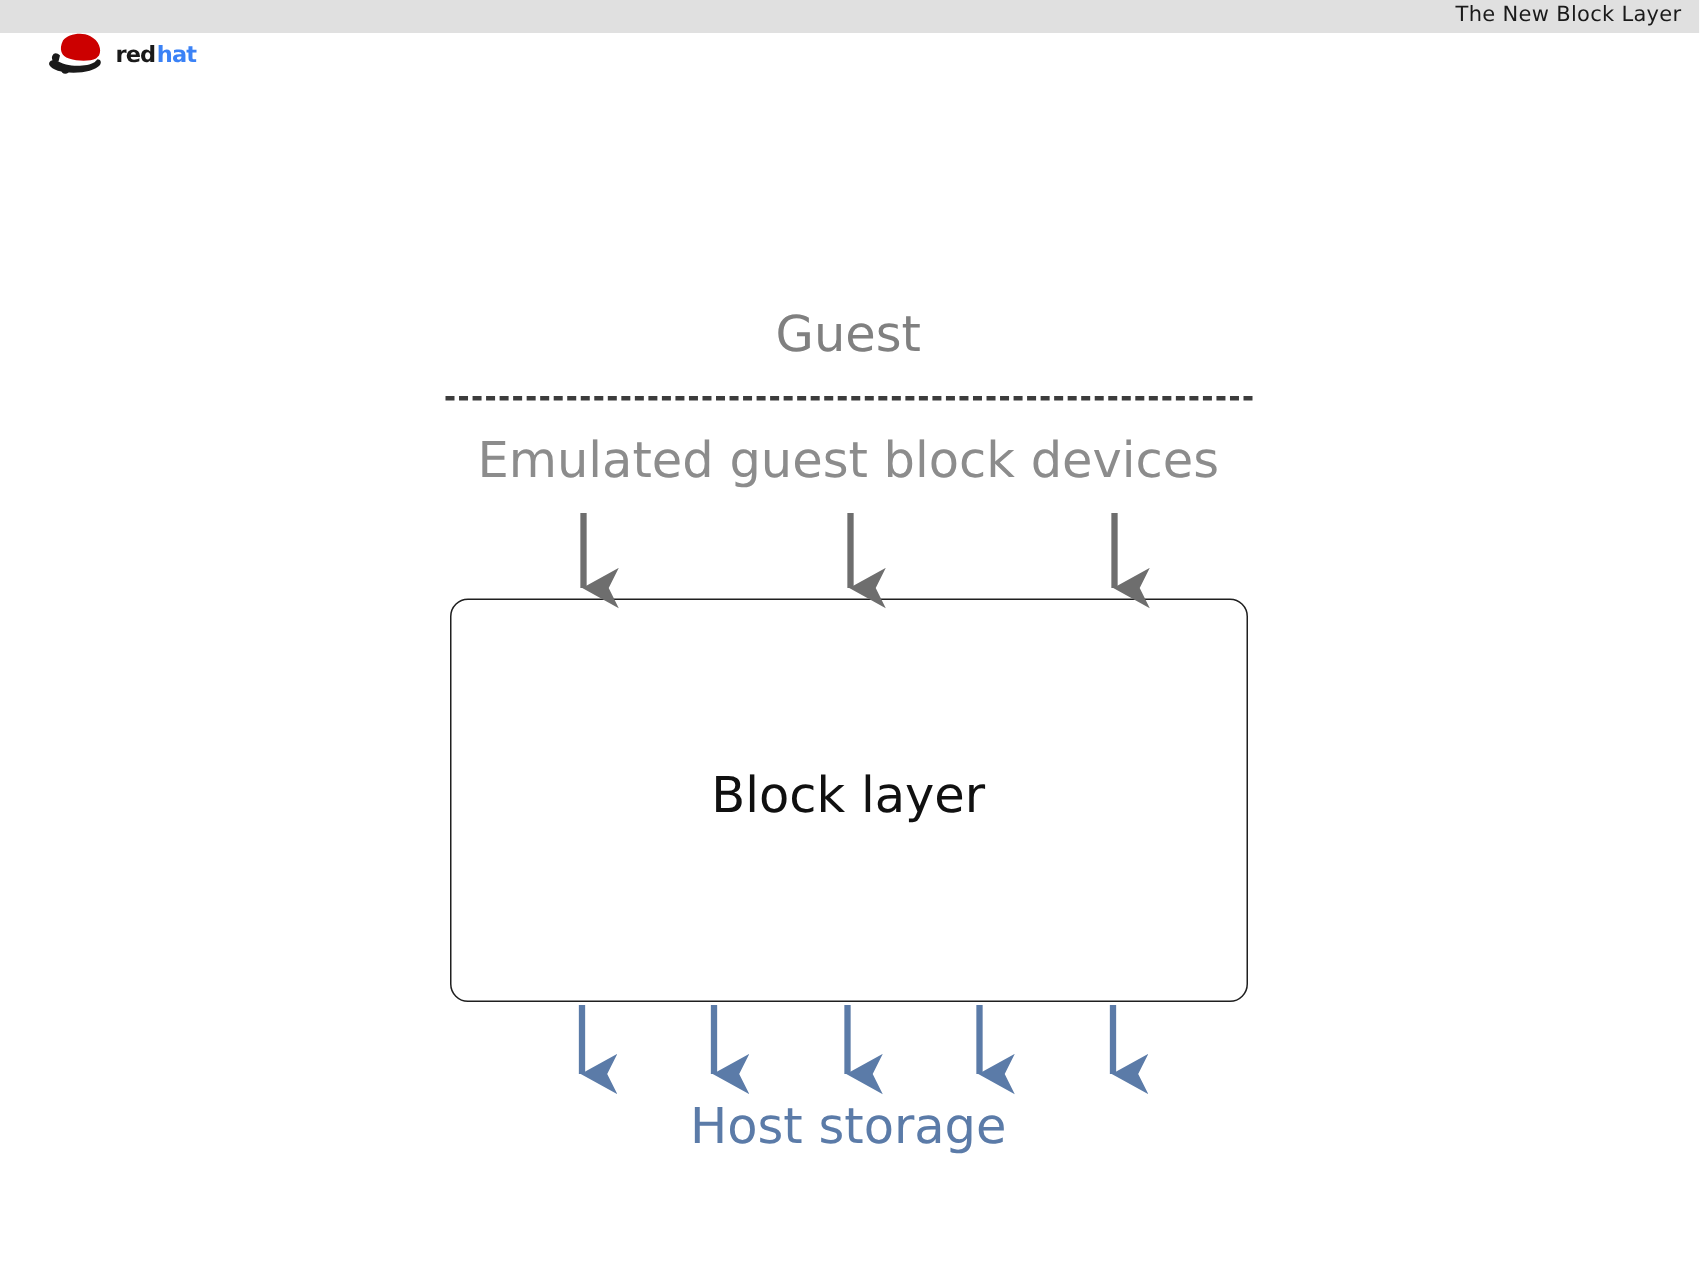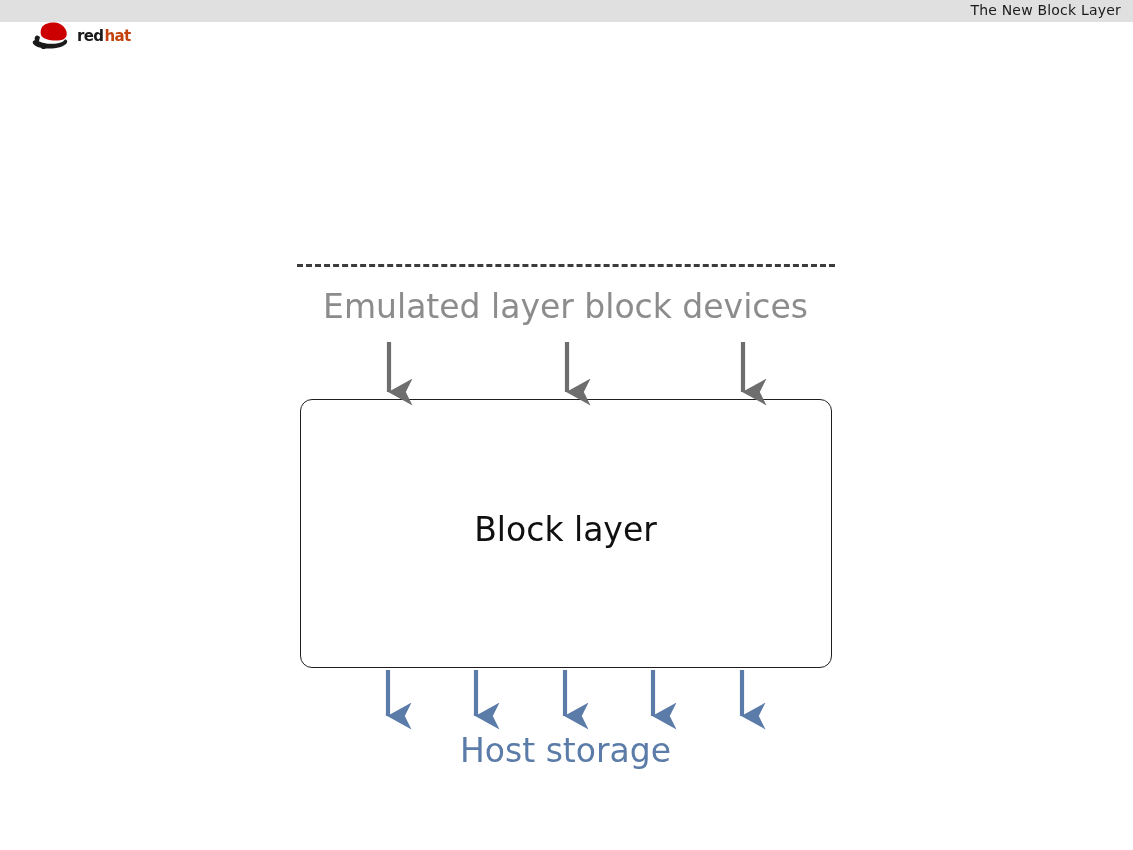--- a/index.html
+++ b/index.html
@@ -53,21 +53,21 @@
   }
   .logo-word {
     font-family: "DejaVu Sans", sans-serif;
     font-size: 15px;
     font-weight: bold;
     letter-spacing: -0.6px;
     margin-left: 1px;
     line-height: 1;
   }
   .logo-red { color: #1a1a1a; }
-  .logo-hat { color: #c2410c; }
+  .logo-hat { color: #3b82f6; }
 
   
   .slide-title {
     position: absolute;
     left: 80px;
     top: 96px;
     font-family: "DejaVu Sans", sans-serif;
     font-size: 33px;
     font-weight: bold;
     color: #8b1a14;
@@ -167,24 +167,25 @@
       <path d="M6 19 C4 19, 2 20.5, 3 22.5 C4.5 25.5, 11 27.5, 19 27.5 C27 27.5, 34 25.5, 36.5 22.5 C38 20.5, 37 18.5, 35 18.5 L33 20.5 C29 23, 20 23.5, 14 22 C11 21.2, 8.5 20, 7.5 19.2 Z" fill="#1a1a1a"></path>
       <circle cx="13.5" cy="25.5" r="2.6" fill="#1a1a1a"></circle>
     </svg>
     <span class="logo-word logo-red">red</span>
       <span class="logo-word logo-hat">hat</span>
   </div>
 
 
   <div class="diagram">
 
+    <div class="dlabel label-guest"><span>Guest</span></div>
 
     <div class="dashline"></div>
 
-    <div class="dlabel label-emulated"><span>Emulated layer block devices</span></div>
+    <div class="dlabel label-emulated"><span>Emulated guest block devices</span></div>
 
     <div class="blockbox"></div>
 
     <div class="dlabel label-block"><span>Block layer</span></div>
 
     <div class="dlabel label-host"><span>Host storage</span></div>
 
     <svg class="arrows-svg" viewBox="0 0 1133 850">
       <defs>
         <marker id="head-gray" markerWidth="7" markerHeight="6" refX="3.2" refY="5.6" orient="auto" markerUnits="strokeWidth">

